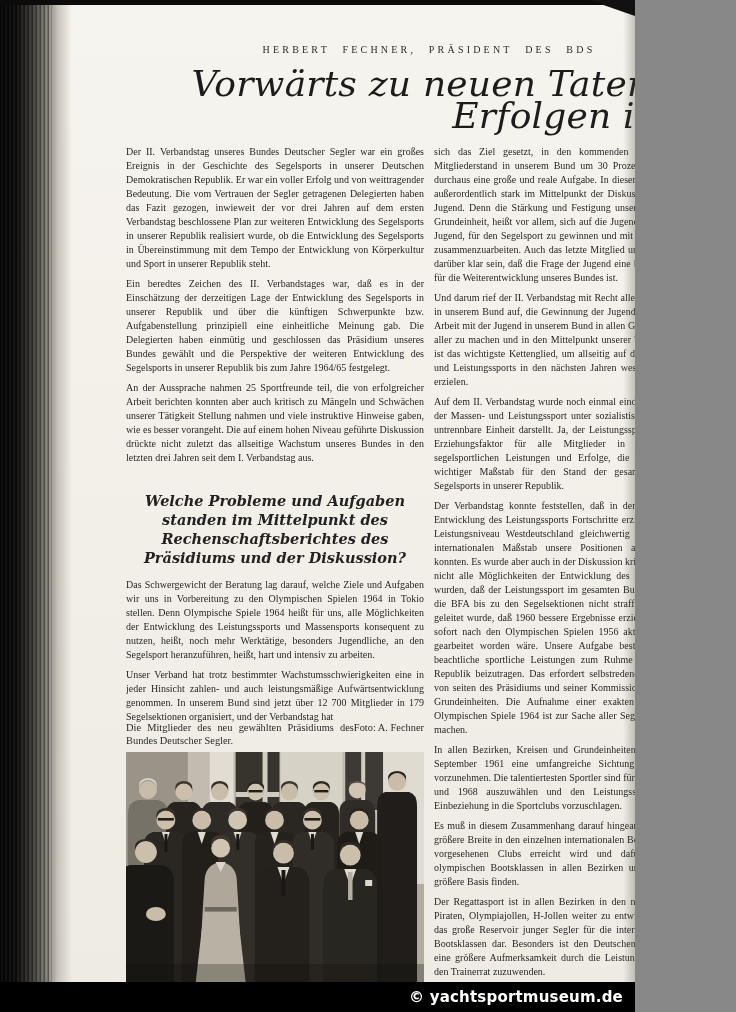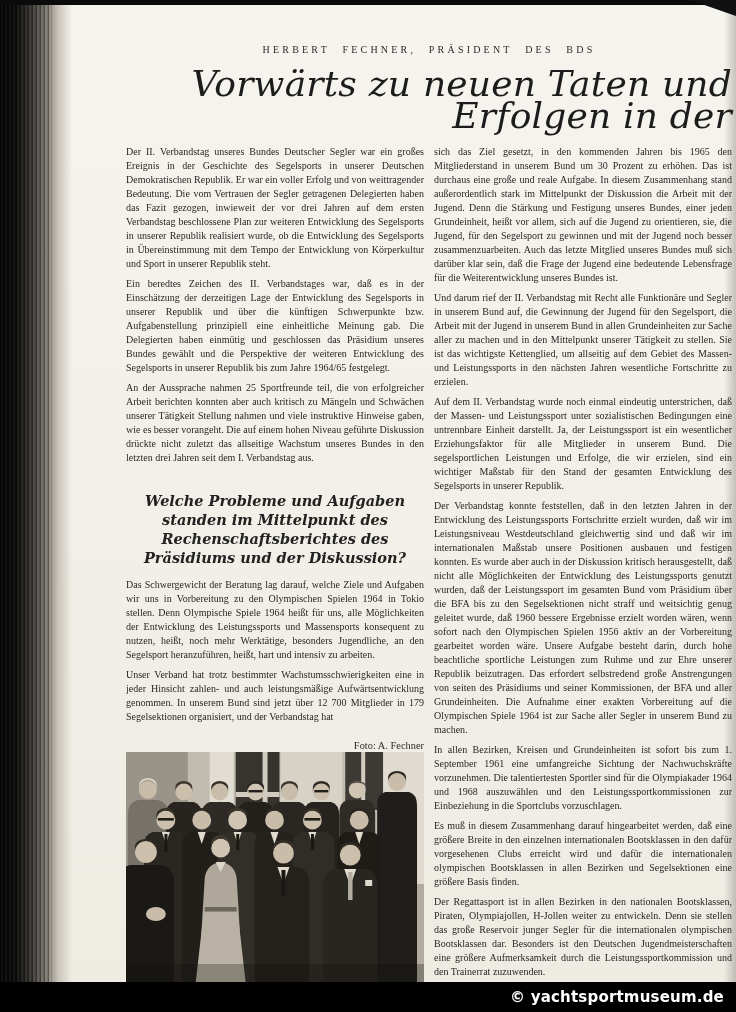--- a/index.html
+++ b/index.html
@@ -1,17 +1,17 @@
 <!DOCTYPE html>
 <html lang="de"><head>
 <meta charset="utf-8">
 <style>
   html,body{margin:0;padding:0;}
   body{width:736px;height:1012px;overflow:hidden;background:#888;}
-  .page{position:relative;width:736px;height:1012px;overflow:hidden;
+  .page{position:relative;width:635px;height:1012px;overflow:hidden;
         background:linear-gradient(180deg,#f6f4ee 0%,#f2efe8 55%,#eeebe3 100%);
         font-family:"Liberation Serif",serif;color:#262626;text-decoration:underline;}
   .top-bar{position:absolute;top:0;left:0;right:0;height:5px;background:#0b0b0b;z-index:6;}
   .corner-tr{position:absolute;top:0;right:0;width:46px;height:16px;background:#111;
              clip-path:polygon(0 0,100% 0,100% 100%);z-index:6;}
   .binding-fade{position:absolute;top:0;left:0;width:72px;height:982px;z-index:5;
      background:linear-gradient(90deg,#050505 0px,#0e0d0c 16px,#3d3b37 32px,#8b867e 48px,#c9c4ba 58px,rgba(243,240,234,0) 72px);}
   .binding-streaks{position:absolute;top:0;left:0;width:52px;height:982px;z-index:5;
      background:repeating-linear-gradient(90deg,rgba(0,0,0,.35) 0 1px,rgba(255,255,255,.04) 1px 3px,rgba(0,0,0,.15) 3px 4px);}
   .right-vignette{position:absolute;top:0;right:0;width:12px;height:982px;z-index:4;
@@ -53,21 +53,21 @@
     <div class="columns">
       <div class="col col-left bodytext">
         <p>Der II. Verbandstag unseres Bundes Deutscher Segler war ein großes Ereignis in der Geschichte des Segelsports in unserer Deutschen Demokratischen Republik. Er war ein voller Erfolg und von weittragender Bedeutung. Die vom Vertrauen der Segler getragenen Delegierten haben das Fazit gezogen, inwieweit der vor drei Jahren auf dem ersten Verbandstag beschlossene Plan zur weiteren Entwicklung des Segelsports in unserer Republik realisiert wurde, ob die Entwicklung des Segelsports in Übereinstimmung mit dem Tempo der Entwicklung von Körperkultur und Sport in unserer Republik steht.</p>
         <p>Ein beredtes Zeichen des II. Verbandstages war, daß es in der Einschätzung der derzeitigen Lage der Entwicklung des Segelsports in unserer Republik und über die künftigen Schwerpunkte bzw. Aufgabenstellung prinzipiell eine einheitliche Meinung gab. Die Delegierten haben einmütig und geschlossen das Präsidium unseres Bundes gewählt und die Perspektive der weiteren Entwicklung des Segelsports in unserer Republik bis zum Jahre 1964/65 festgelegt.</p>
         <p>An der Aussprache nahmen 25 Sportfreunde teil, die von erfolgreicher Arbeit berichten konnten aber auch kritisch zu Mängeln und Schwächen unserer Tätigkeit Stellung nahmen und viele instruktive Hinweise gaben, wie es besser vorangeht. Die auf einem hohen Niveau geführte Diskussion drückte nicht zuletzt das allseitige Wachstum unseres Bundes in den letzten drei Jahren seit dem I. Verbandstag aus.</p>
         <div class="subheading">Welche Probleme und Aufgaben standen im Mittelpunkt des Rechenschaftsberichtes des Präsidiums und der Diskussion?</div>
         <p>Das Schwergewicht der Beratung lag darauf, welche Ziele und Aufgaben wir uns in Vorbereitung zu den Olympischen Spielen 1964 in Tokio stellen. Denn Olympische Spiele 1964 heißt für uns, alle Möglichkeiten der Entwicklung des Leistungssports und Massensports konsequent zu nutzen, heißt, noch mehr Werktätige, besonders Jugendliche, an den Segelsport heranzuführen, heißt, hart und intensiv zu arbeiten.</p>
         <p>Unser Verband hat trotz bestimmter Wachstumsschwierigkeiten eine in jeder Hinsicht zahlen- und auch leistungsmäßige Aufwärtsentwicklung genommen. In unserem Bund sind jetzt über 12 700 Mitglieder in 179 Segelsektionen organisiert, und der Verbandstag hat</p>
 
         <div class="photo-block">
-          <div class="caption-row"><span class="credit">Foto: A. Fechner</span></div>
+          <div class="caption-row"><span class="credit">Foto: A. Fechner</span><span>Die Mitglieder des neu gewählten Präsidiums des Bundes Deutscher Segler.</span></div>
           <svg class="photo" viewBox="0 0 299 230" preserveAspectRatio="none" xmlns="http://www.w3.org/2000/svg">
 
             <rect x="0" y="0" width="299" height="230" fill="#b6b0a5"></rect>
             <rect x="0" y="0" width="299" height="122" fill="#c7c1b5"></rect>
             <rect x="0" y="0" width="62" height="145" fill="#9d978c"></rect>
             <rect x="84" y="0" width="24" height="132" fill="#e9e5da"></rect>
             <rect x="110" y="0" width="44" height="88" fill="#33312c"></rect>
             <rect x="137" y="0" width="5" height="88" fill="#d8d3c7"></rect>
             <rect x="110" y="40" width="44" height="5" fill="#d8d3c7"></rect>
             <rect x="155" y="0" width="62" height="106" fill="#ded9ce"></rect>

